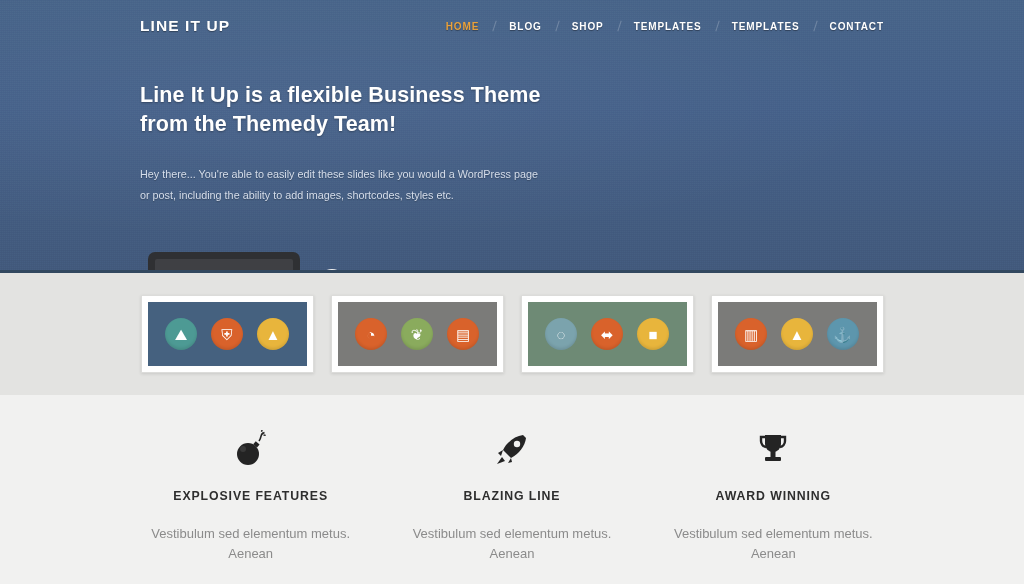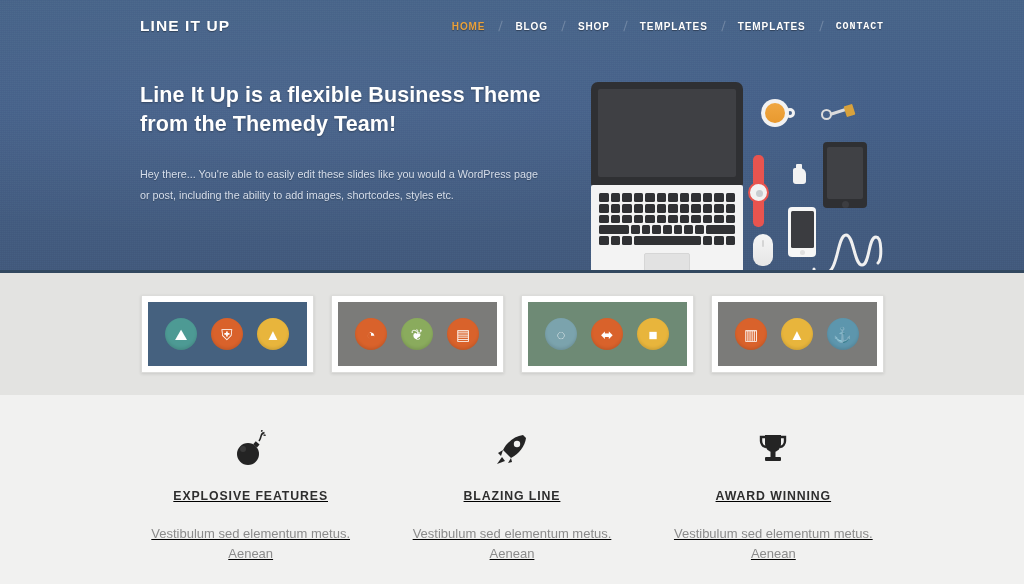--- a/index.html
+++ b/index.html
@@ -65,29 +65,30 @@
   }
   .nav-item + .nav-item::before {
     content: "";
     position: absolute;
     left: 0; top: 50%;
     transform: translateY(-50%) rotate(18deg);
     width: 1px; height: 11px;
     background: rgba(255,255,255,0.22);
   }
   .nav-item.active { color: #e8a13c; }
-  .nav-item:last-child { padding-right: 0; font-family: Liberation Mono, monospace; }
+  .nav-item:last-child { padding-right: 0; }
 
   
   .hero-inner {
     position: relative;
     z-index: 3;
     padding: 20px 140px 0 140px;
     display: flex;
     gap: 36px;
+    flex-direction: column;
   }
   .hero-left { width: 420px; padding-top: 9px; }
 
   .hero-title {
     color: #ffffff;
     font-size: 21.5px;
     font-weight: bold;
     line-height: 29px;
     letter-spacing: 0.1px;
     text-shadow: 0 1px 2px rgba(0,0,0,0.3);
@@ -315,21 +316,20 @@
     line-height: 1;
     box-shadow: inset 0 -2px 3px rgba(0,0,0,0.10);
   }
 
   
   .features {
     background: #f1f1f0;
     padding: 33px 120px 0 120px;
     display: flex;
     gap: 0;
-    text-decoration: underline;
   }
   .feature {
     flex: 1;
     text-align: center;
     padding: 0 18px;
   }
   .feature-icon {
     height: 42px;
     display: flex; align-items: center; justify-content: center;
     color: #2b2b2b;

